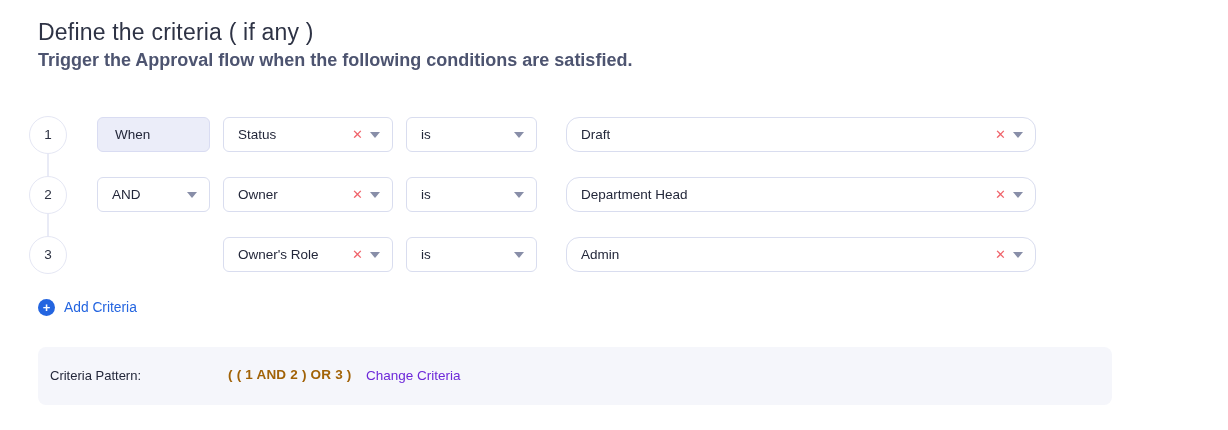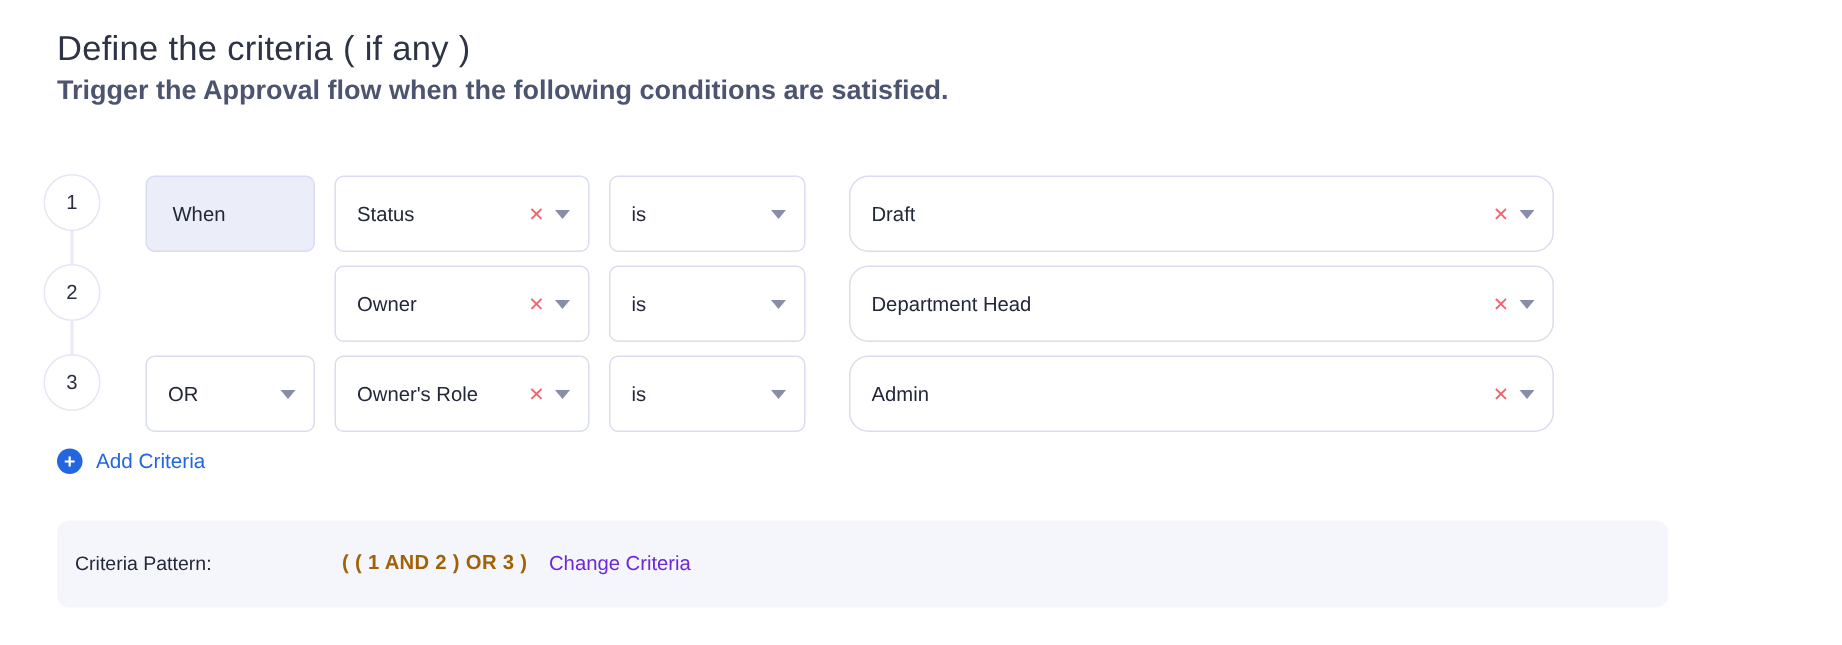--- a/index.html
+++ b/index.html
@@ -9,21 +9,21 @@
 
   .page-title { position:absolute; left:38px; top:19px; font-size:23px; font-weight:400; color:#2e3345; letter-spacing:.2px; }
   .page-subtitle { position:absolute; left:38px; top:50px; font-size:18px; font-weight:700; color:#4d5470; }
 
   .vline { position:absolute; left:47px; top:134px; width:2px; height:122px; background:#e9ebf6; }
 
   .num-circle { position:absolute; left:29px; width:38px; height:38px; border-radius:50%;
     background:#fff; border:1px solid #e5e7f4; display:flex; align-items:center; justify-content:center;
     font-size:13.5px; color:#2b3040; }
 
-  .row-box { position:absolute; height:51px; border:1px solid #d9ddef; border-radius:6px; background:#fff;
+  .row-box { position:absolute; height:35px; border:1px solid #d9ddef; border-radius:6px; background:#fff;
     display:flex; align-items:center; justify-content:space-between; padding:0 12px 0 14px;
     font-size:13.5px; color:#23273a; cursor:pointer; }
   .row-box .box-text { white-space:nowrap; overflow:hidden; }
   .when-box { background:#ebedf9; border-color:#d9dcf2; cursor:default; padding-left:17px; }
 
   .b1 { left:97px;  width:113px; }
   .b2 { left:223px; width:170px; }
   .b3 { left:406px; width:131px; }
   .b4 { left:566px; width:470px;border-radius:13px; }
   .r1 { top:117px; } .r2 { top:177px; } .r3 { top:237px; }
@@ -73,20 +73,26 @@
   </div>
   <div class="row-box r1 b4">
     <span class="box-text">Draft</span>
     <span class="controls">
       <span class="x-icon">✕</span>
       <span class="caret"></span>
     </span>
   </div>
 
   <div class="num-circle" style="top:175.5px">2</div>
+  <div class="row-box r2 b1">
+    <span class="box-text">AND</span>
+    <span class="controls">
+      <span class="caret"></span>
+    </span>
+  </div>
   <div class="row-box r2 b2">
     <span class="box-text">Owner</span>
     <span class="controls">
       <span class="x-icon">✕</span>
       <span class="caret"></span>
     </span>
   </div>
   <div class="row-box r2 b3">
     <span class="box-text">is</span>
     <span class="controls">
@@ -95,26 +101,20 @@
   </div>
   <div class="row-box r2 b4">
     <span class="box-text">Department Head</span>
     <span class="controls">
       <span class="x-icon">✕</span>
       <span class="caret"></span>
     </span>
   </div>
 
   <div class="num-circle" style="top:235.5px">3</div>
-  <div class="row-box r3 b1">
-    <span class="box-text">OR</span>
-    <span class="controls">
-      <span class="caret"></span>
-    </span>
-  </div>
   <div class="row-box r3 b2">
     <span class="box-text">Owner's Role</span>
     <span class="controls">
       <span class="x-icon">✕</span>
       <span class="caret"></span>
     </span>
   </div>
   <div class="row-box r3 b3">
     <span class="box-text">is</span>
     <span class="controls">

